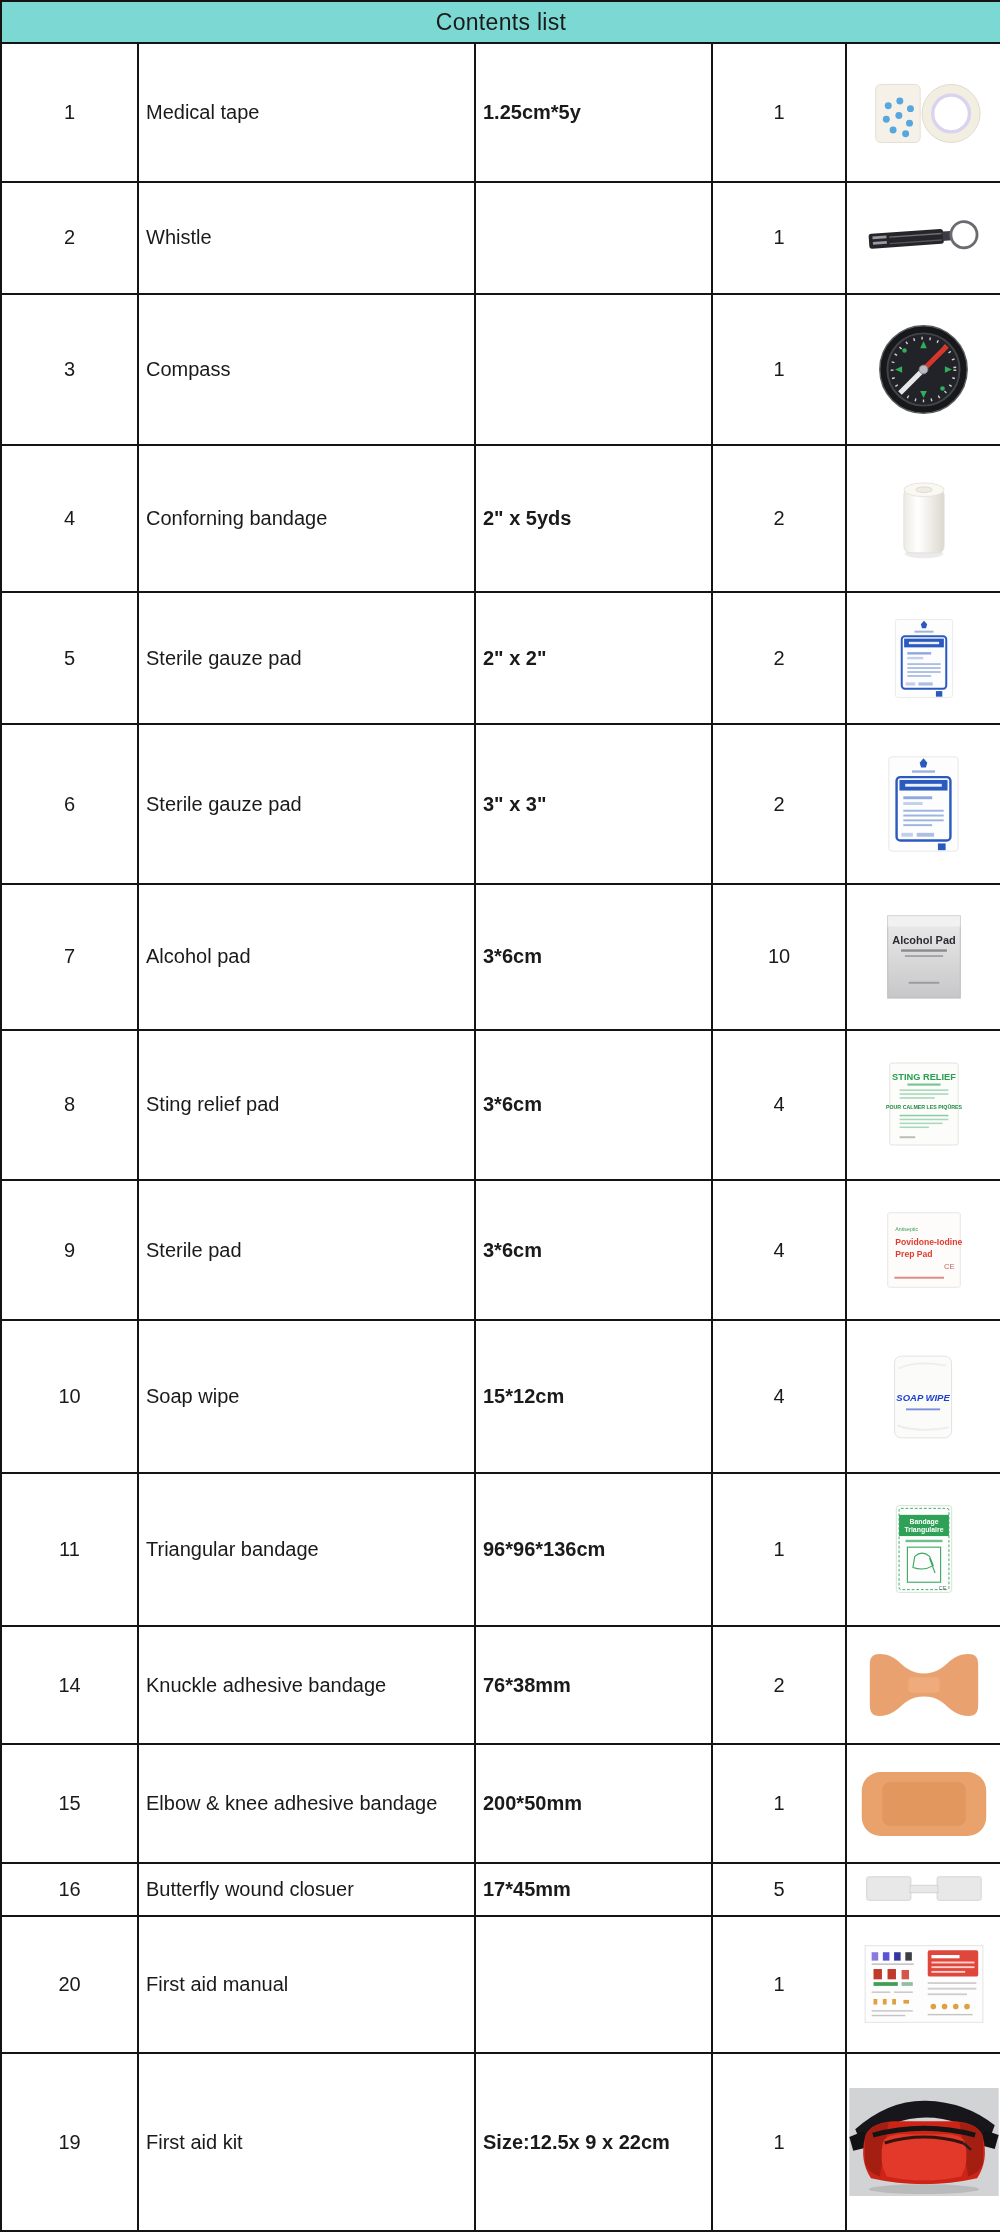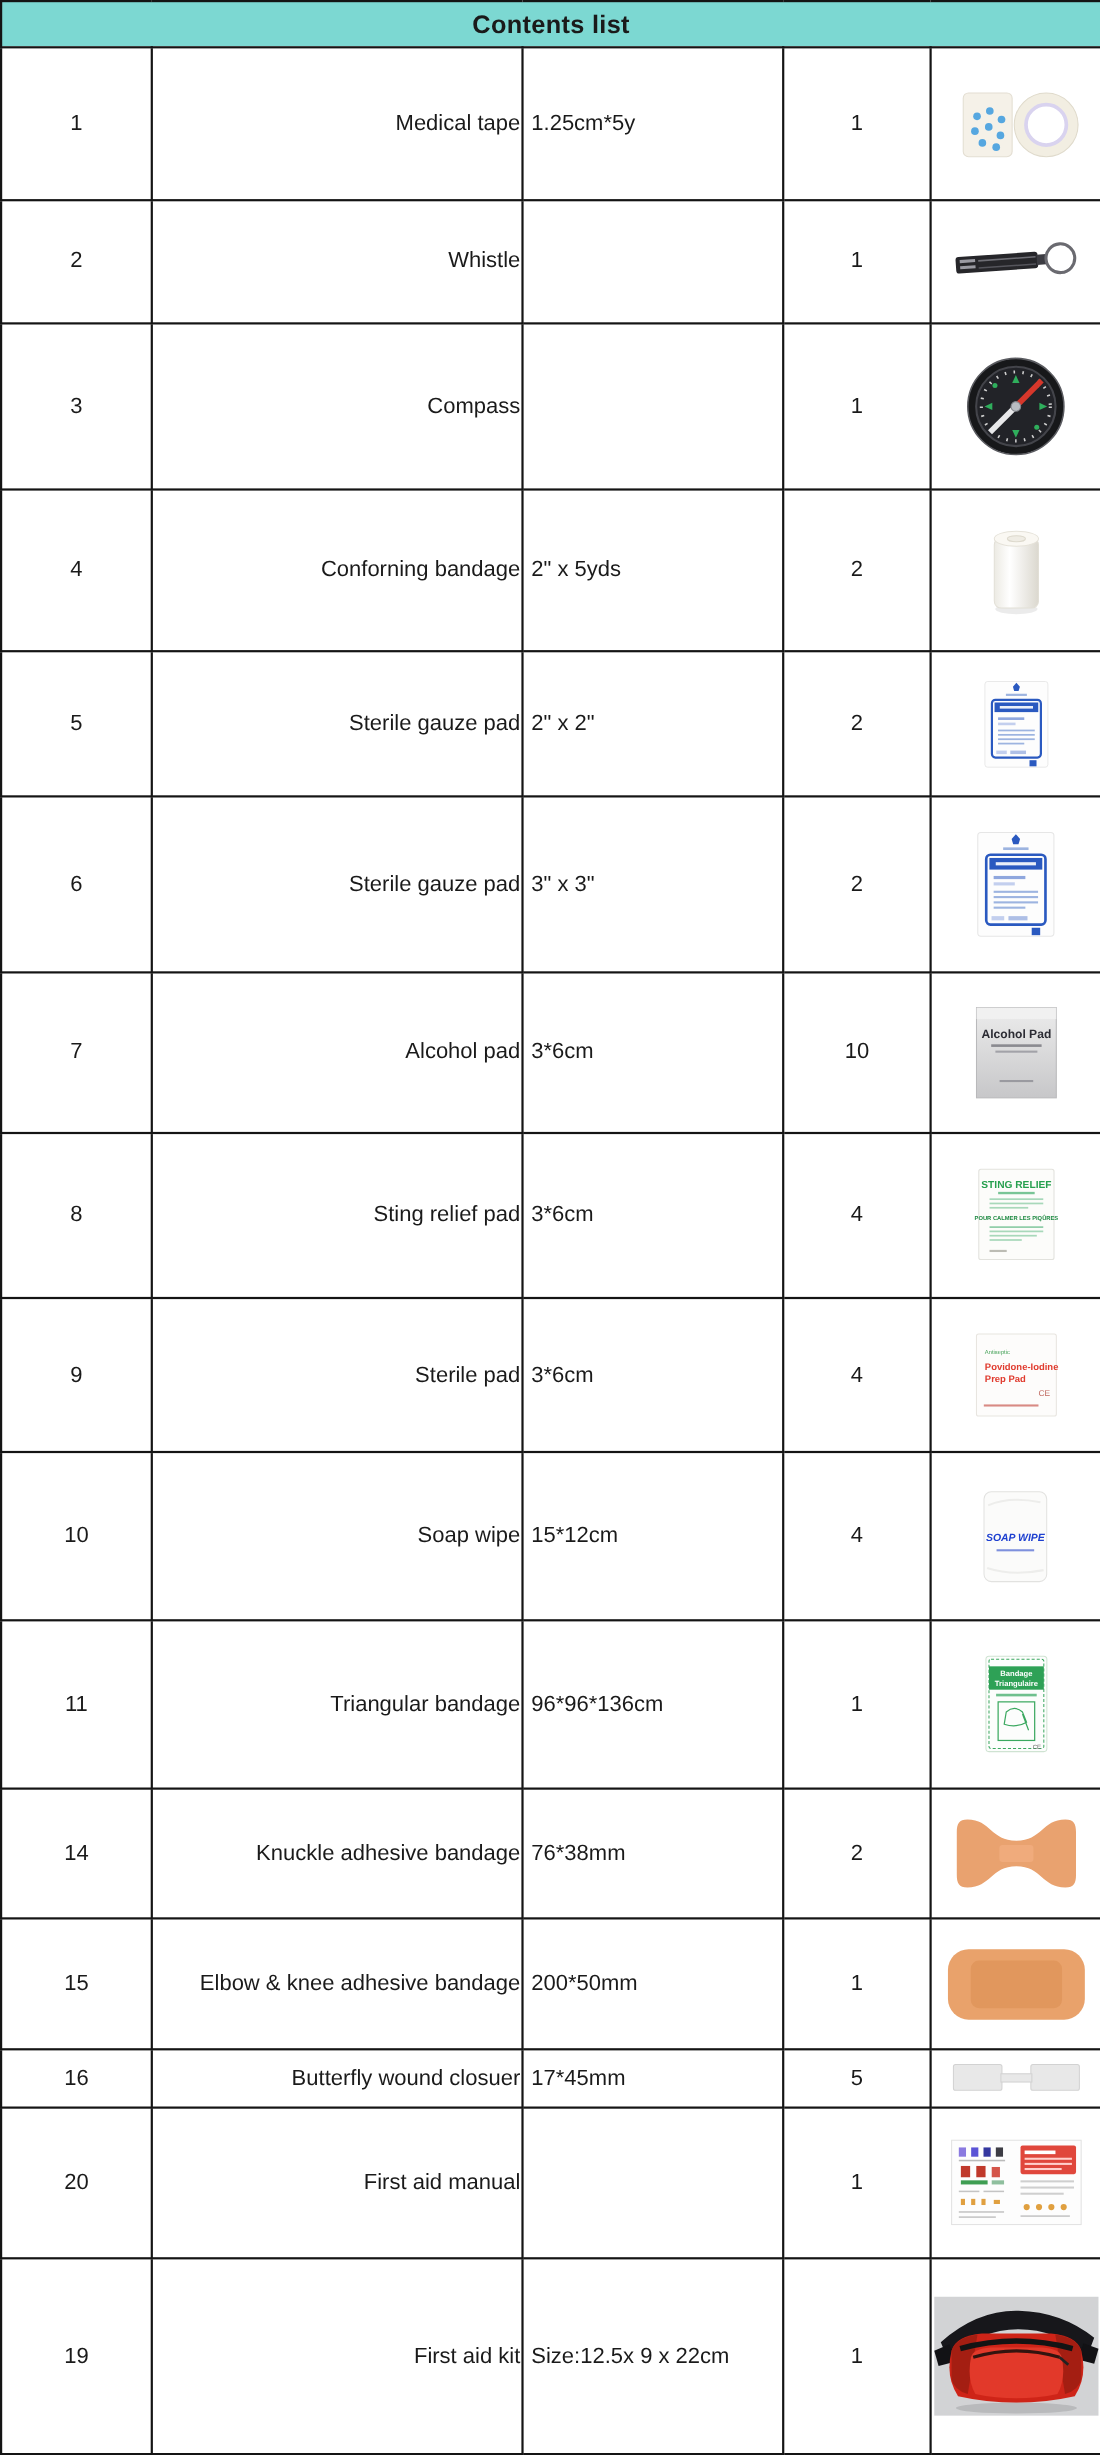--- a/index.html
+++ b/index.html
@@ -4,26 +4,26 @@
 <style>
   html,body { margin:0; padding:0; background:#ffffff; }
   body { width:1000px; font-family:"Liberation Sans", sans-serif; color:#1a1a1a; }
   table.contents {
     width:1000px; height:2232px;
     border-collapse:collapse; table-layout:fixed;
     background:#fff;
   }
   table.contents th, table.contents td { border:2px solid #141414; overflow:hidden; }
   thead th {
-    height:38px; font-size:23px; font-weight:700; text-align:center;
+    height:38px; font-size:23px; font-weight:400; text-align:center;
     letter-spacing:0.3px;
   }
   td.c-no  { text-align:center; font-size:20px; }
-  td.c-name{ padding-left:7px; font-size:20px;text-align:right; }
-  td.c-size{ padding-left:7px; font-size:20px; }
+  td.c-name{ padding-left:7px; font-size:20px; }
+  td.c-size{ padding-left:7px; font-size:20px;font-weight:bold; }
   td.c-qty { text-align:center; font-size:20px; }
   td.c-img { text-align:center; vertical-align:middle; padding:0; }
   .ph { display:flex; align-items:center; justify-content:center; width:100%; height:100%; }
   .ph svg { display:block; }
 </style>
 </head>
 <body style="color: rgb(26, 26, 26);">
 
 <table class="contents">
   <colgroup>

